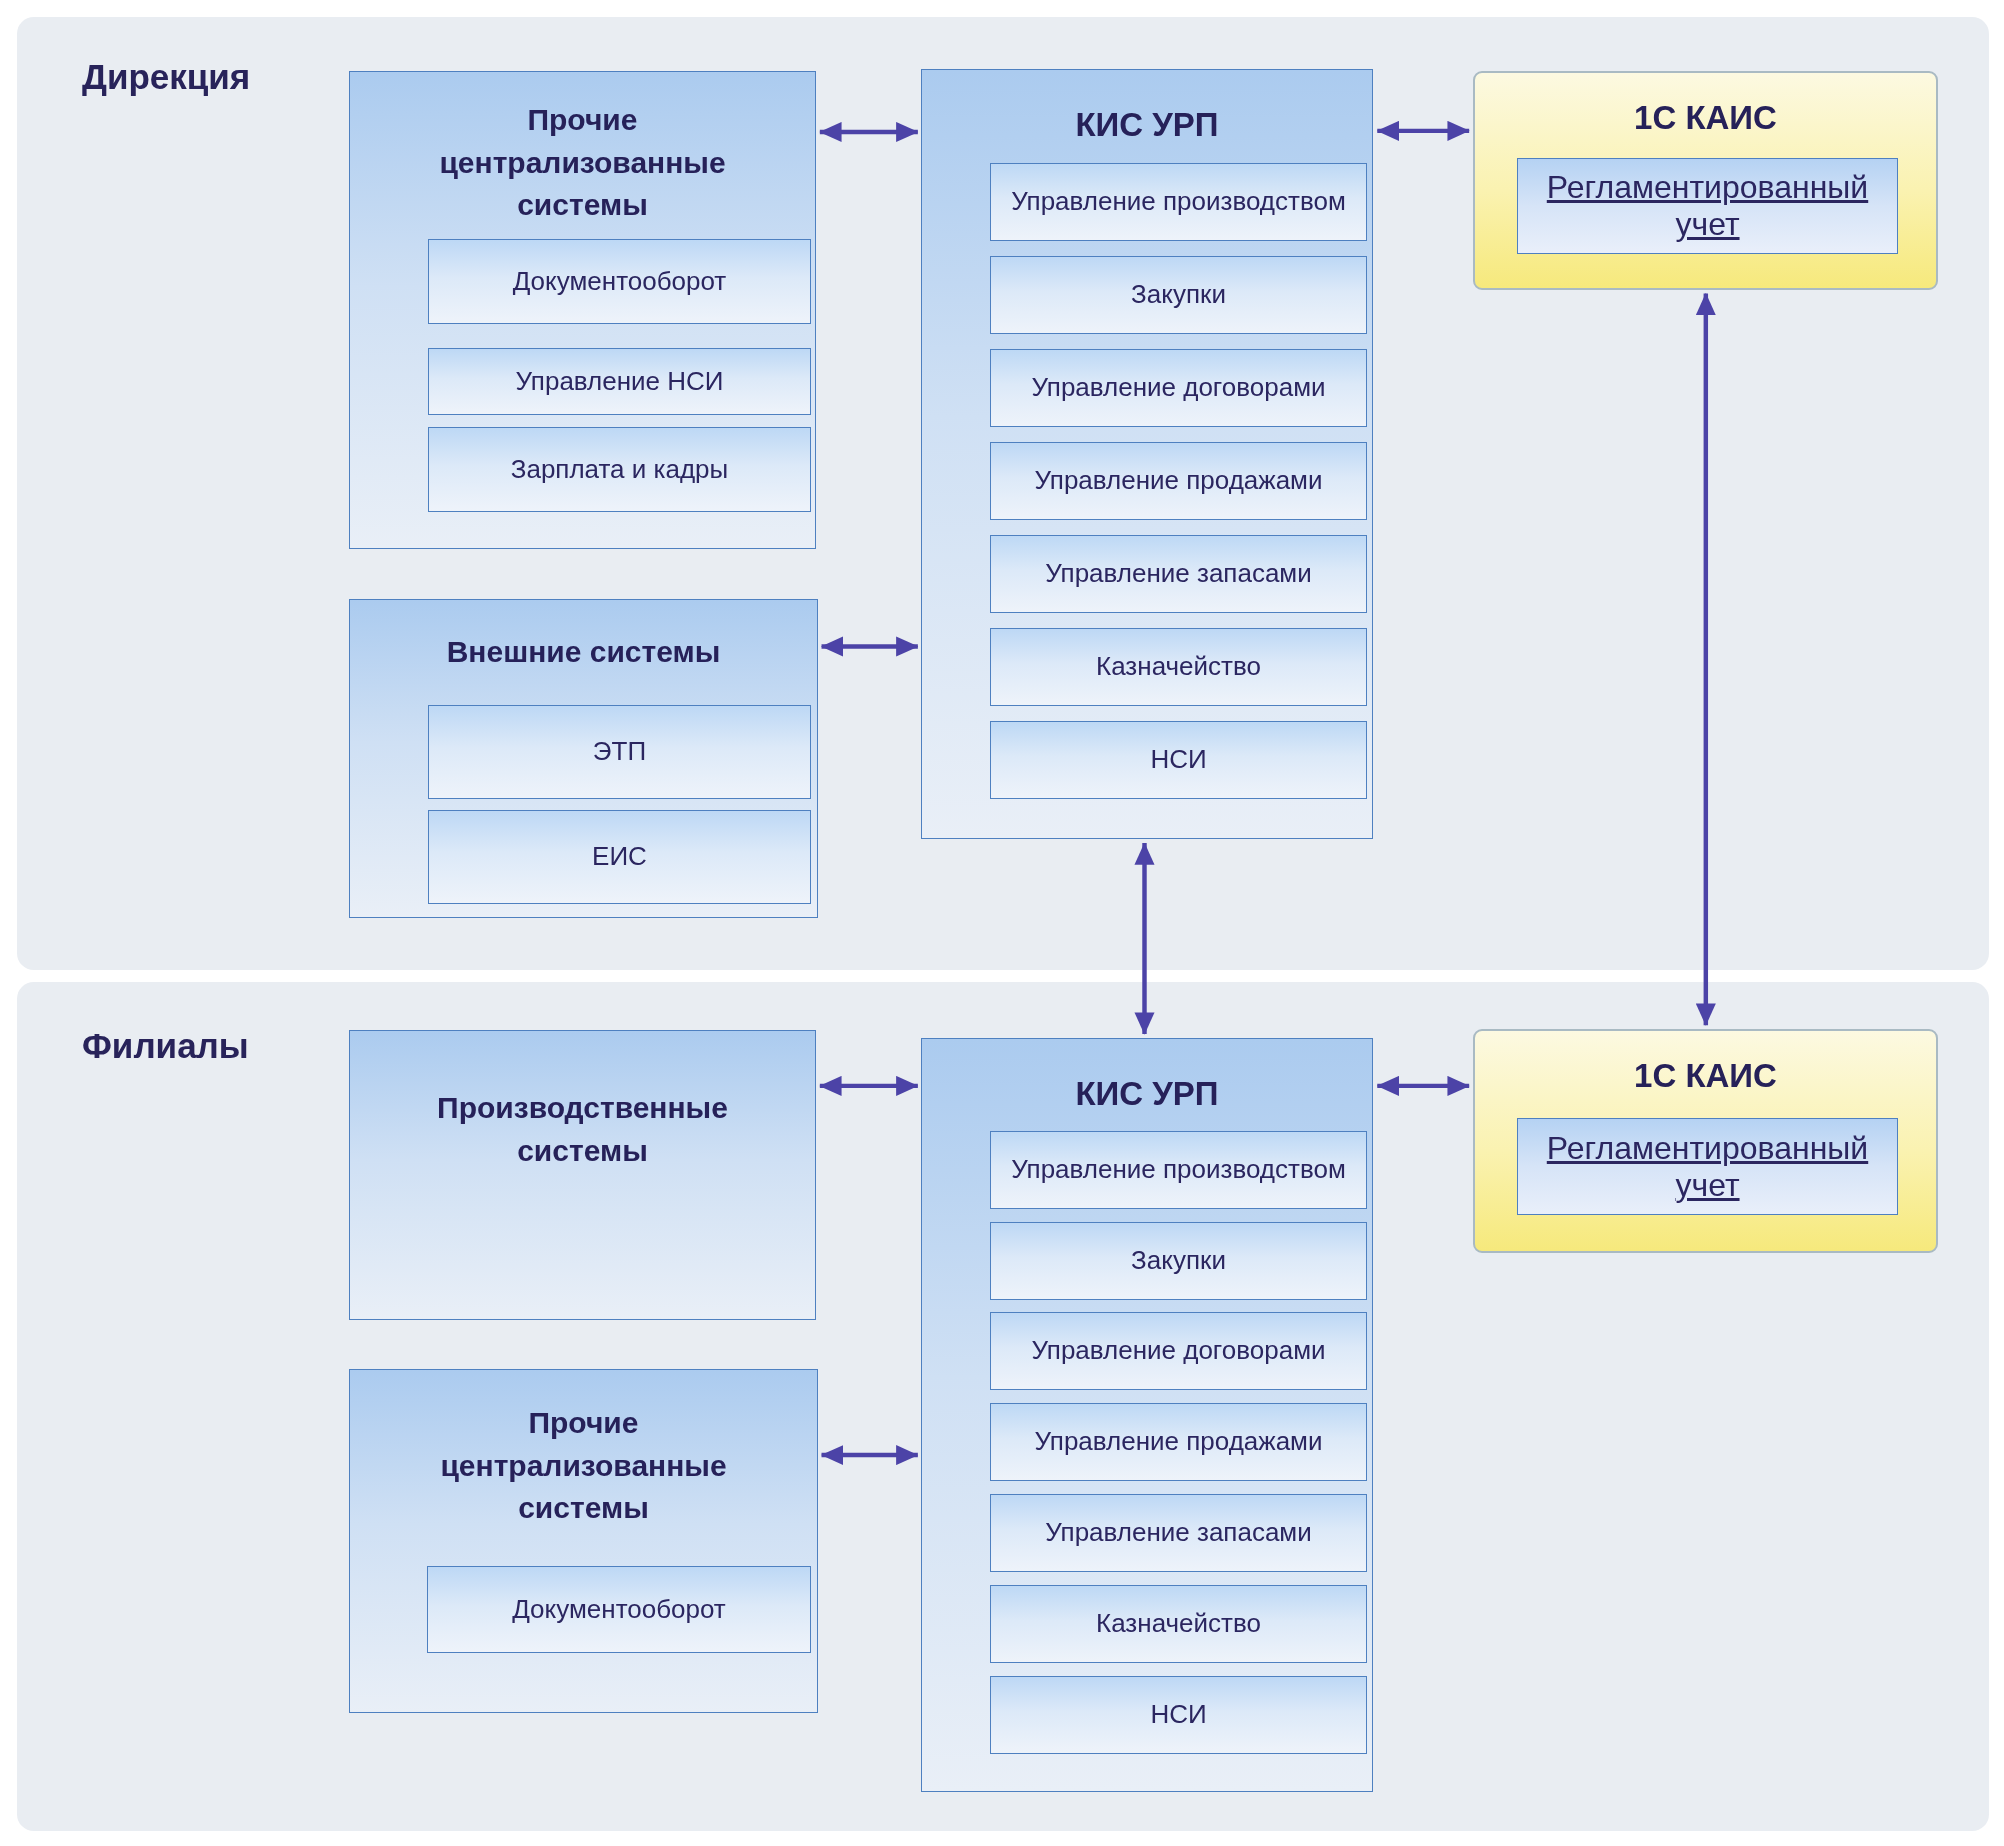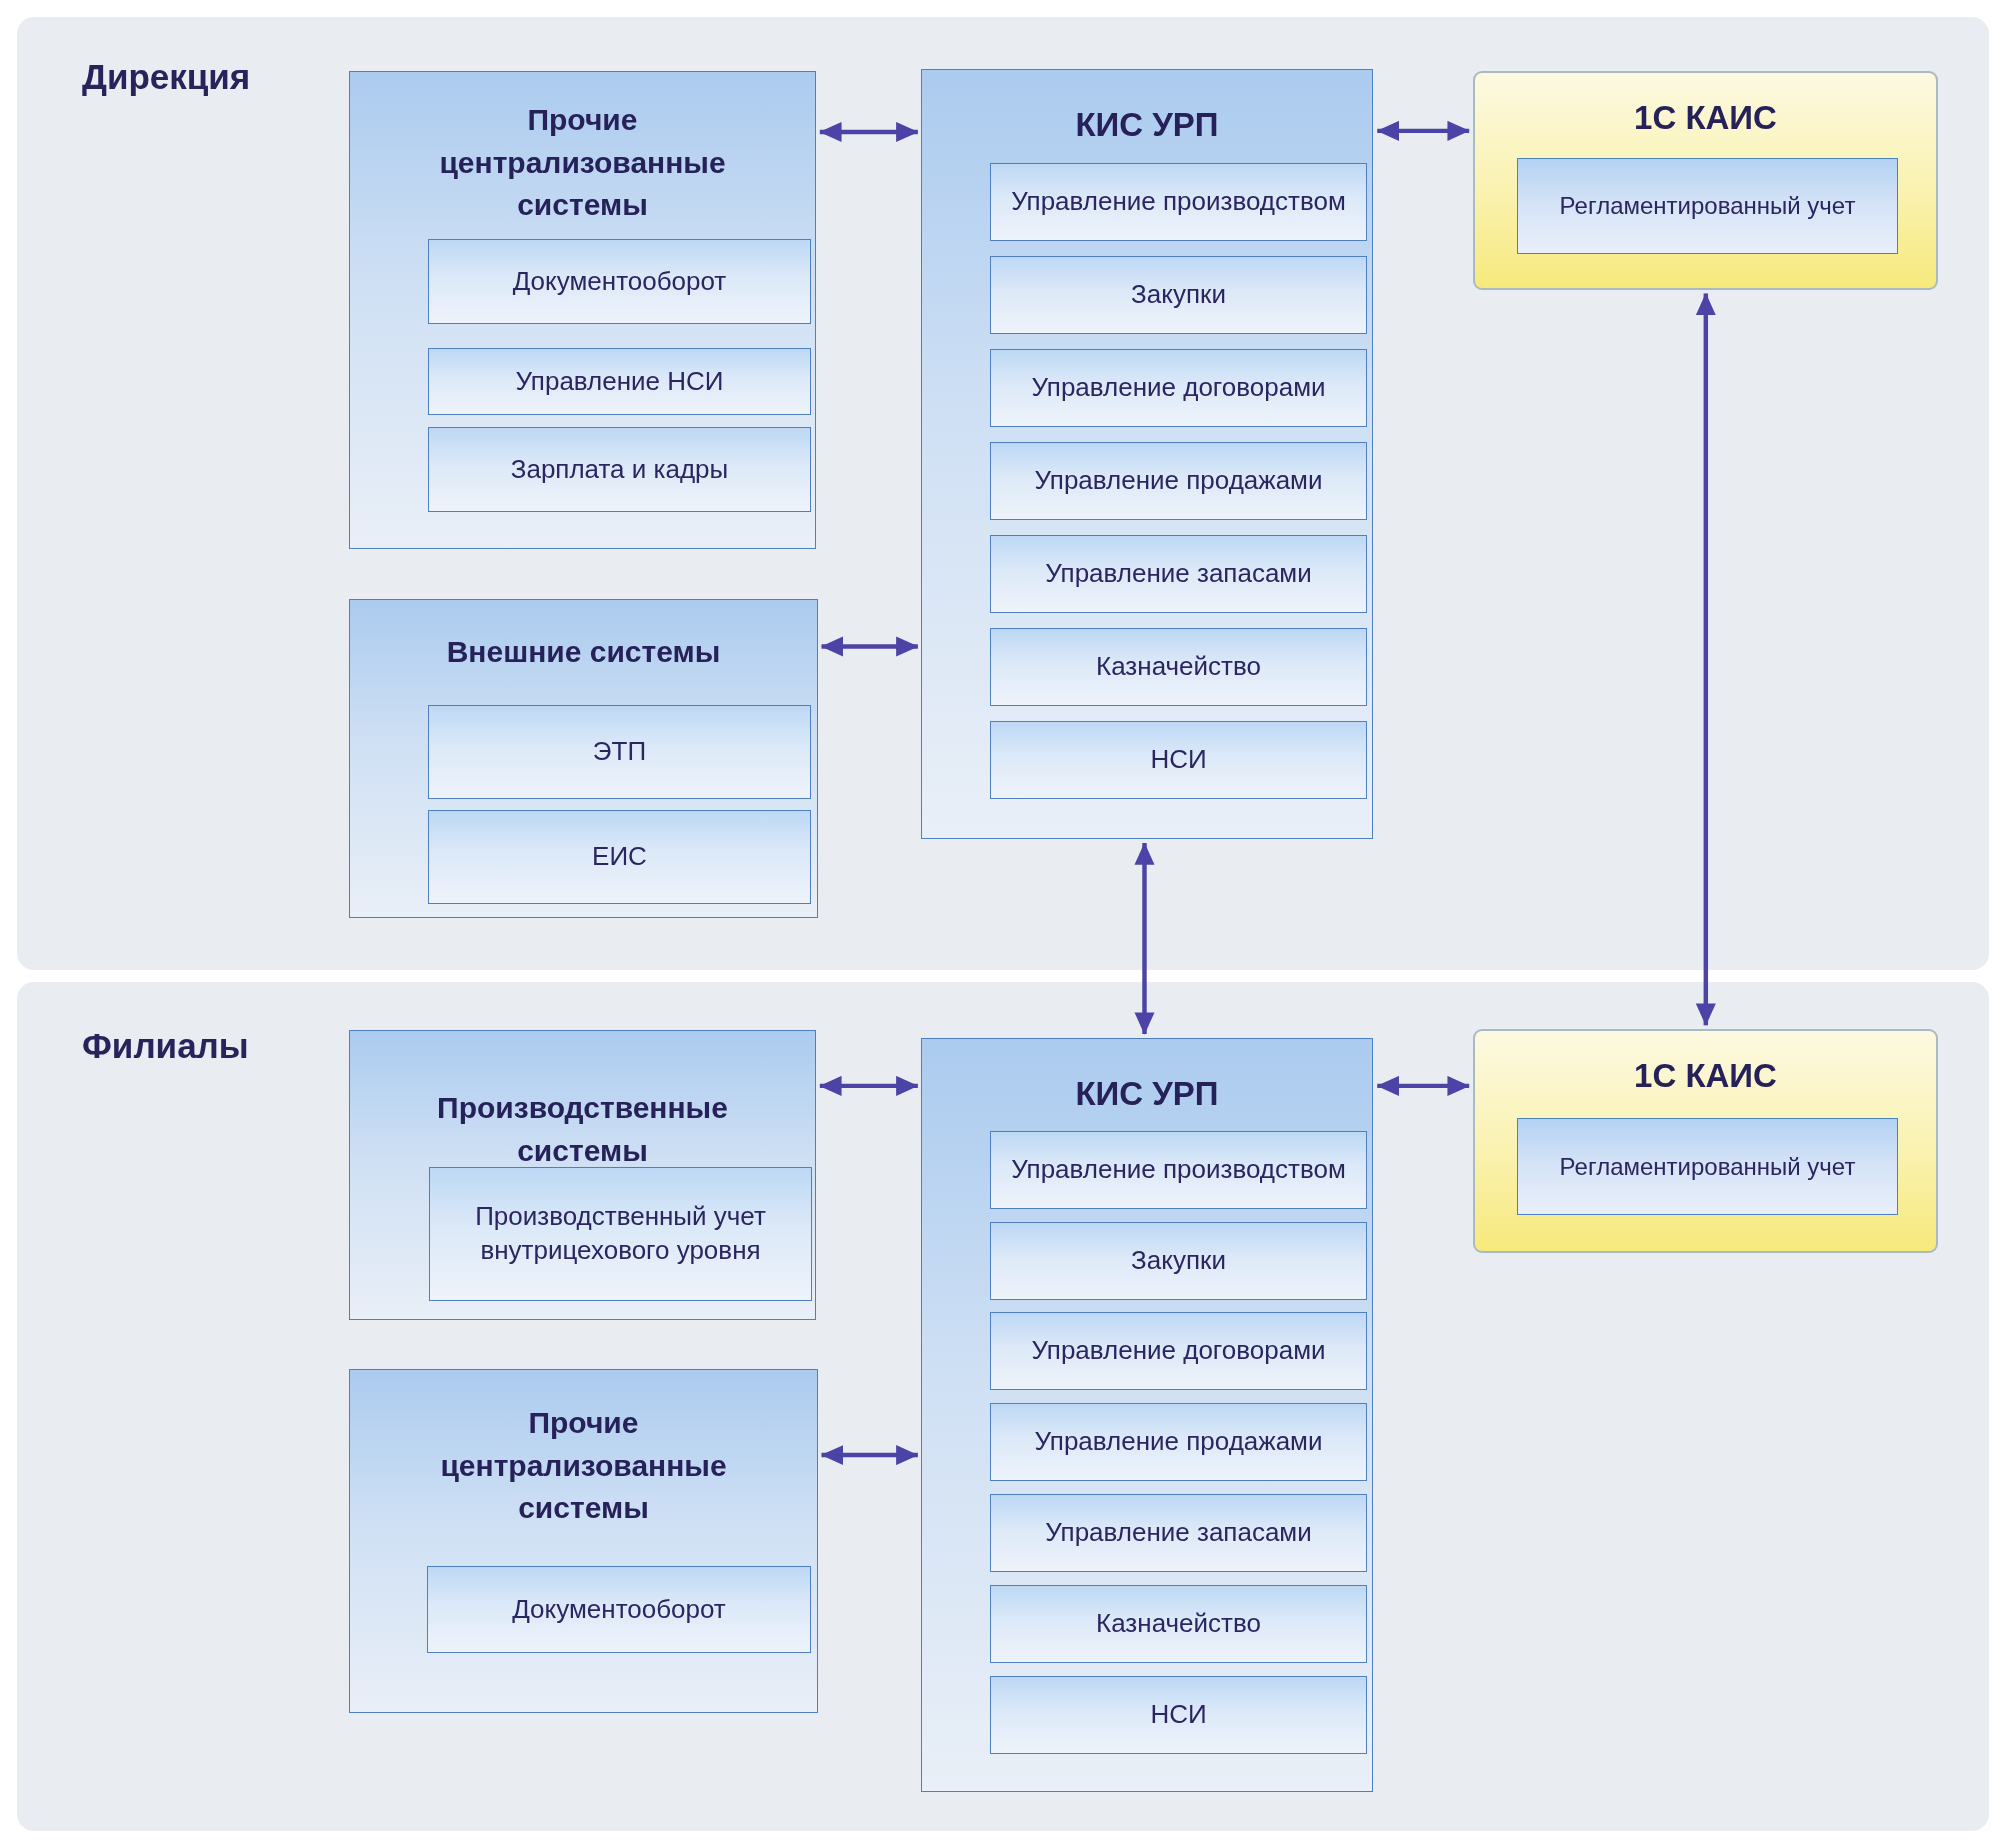--- a/index.html
+++ b/index.html
@@ -12,21 +12,21 @@
   .box-title{width:100%;text-align:center;font-weight:bold;font-size:30px;line-height:1.42;color:#262159;}
   .box-title .inner{display:block;margin:0 auto;max-width:312px;}
   .big-title{font-size:33px;}
   .subbox{position:absolute;background:linear-gradient(180deg,#bdd8f5 0%,#dce9f8 45%,#eef3fa 100%);
           border:1.7px solid #4e80c0;box-sizing:border-box;display:flex;align-items:center;justify-content:center;
           text-align:center;font-size:26px;line-height:1.3;color:#2b2660;padding:0 16.7px;margin-left:36px;}
   .ybox{position:absolute;background:linear-gradient(180deg,#fcf9e1 0%,#faf2b0 55%,#f6e97c 100%);
         border:2.8px solid #a9bac3;border-radius:9px;box-sizing:border-box;}
   .inner-blue{position:absolute;background:linear-gradient(180deg,#b5d2f3 0%,#d6e4f7 50%,#e9effa 100%);
           border:1.7px solid #4e80c0;box-sizing:border-box;display:flex;align-items:center;justify-content:center;
-          text-align:center;font-size:24px;color:#2b2660;}
+          text-align:center;font-size:32px;color:#2b2660;text-decoration:underline;}
   svg.connectors{position:absolute;left:0;top:0;pointer-events:none;}
 </style>
 </head>
 <body>
 
 <div class="canvas">
 
   <div class="panel" style="left:16.7px;top:16.7px;width:1972px;height:953px;"></div>
   <div class="panel" style="left:16.7px;top:982px;width:1972px;height:849px;"></div>
 
@@ -67,21 +67,20 @@
     <div class="box-title big-title" style="padding-top:22px;">
       <span class="inner">1С КАИС</span>
     </div>
     <div class="inner-blue" style="left:42px;top:85px;width:381px;height:96px;">Регламентированный учет</div>
   </div>
 
   <div class="box" style="left:349px;top:1030px;width:467px;height:290px;">
     <div class="box-title" style="padding-top:56px;">
       <span class="inner" style="max-width:334px;">Производственные системы</span>
     </div>
-    <div class="subbox" style="left:43px;top:136px;width:383px;height:134px;">Производственный учет внутрицехового уровня</div>
   </div>
 
   <div class="box" style="left:349px;top:1369px;width:469px;height:344px;">
     <div class="box-title" style="padding-top:32px;">
       <span class="inner">Прочие централизованные системы</span>
     </div>
     <div class="subbox" style="left:41px;top:196px;width:384px;height:87px;">Документооборот</div>
   </div>
 
   <div class="box" style="left:921px;top:1038px;width:452px;height:754px;">

